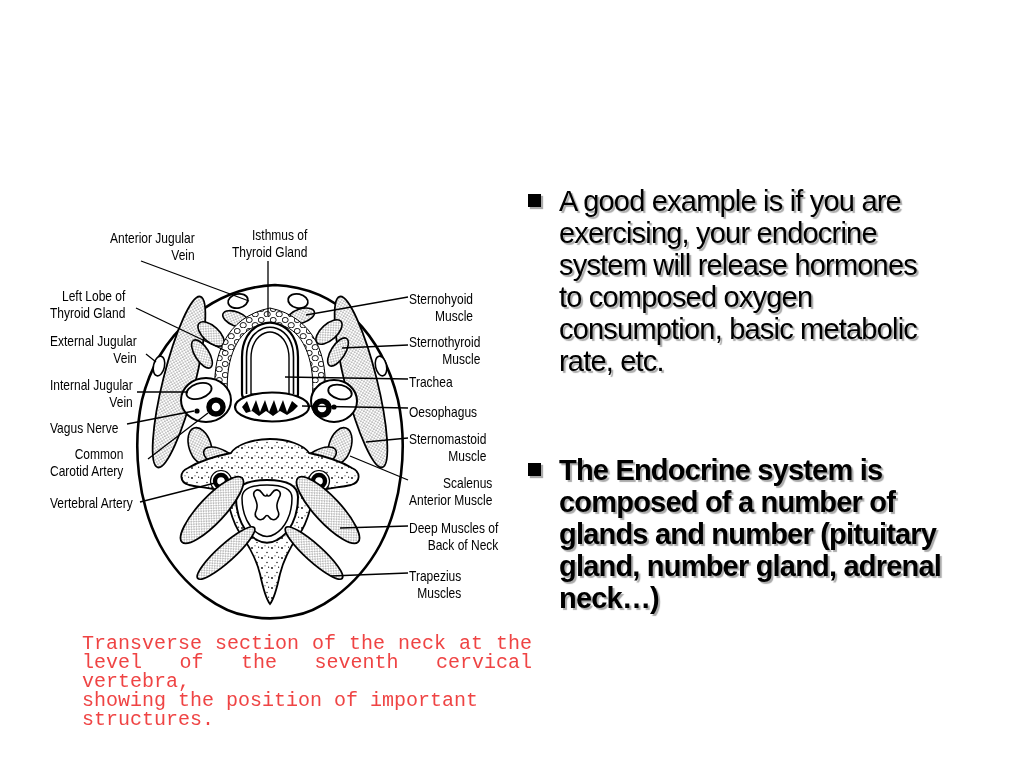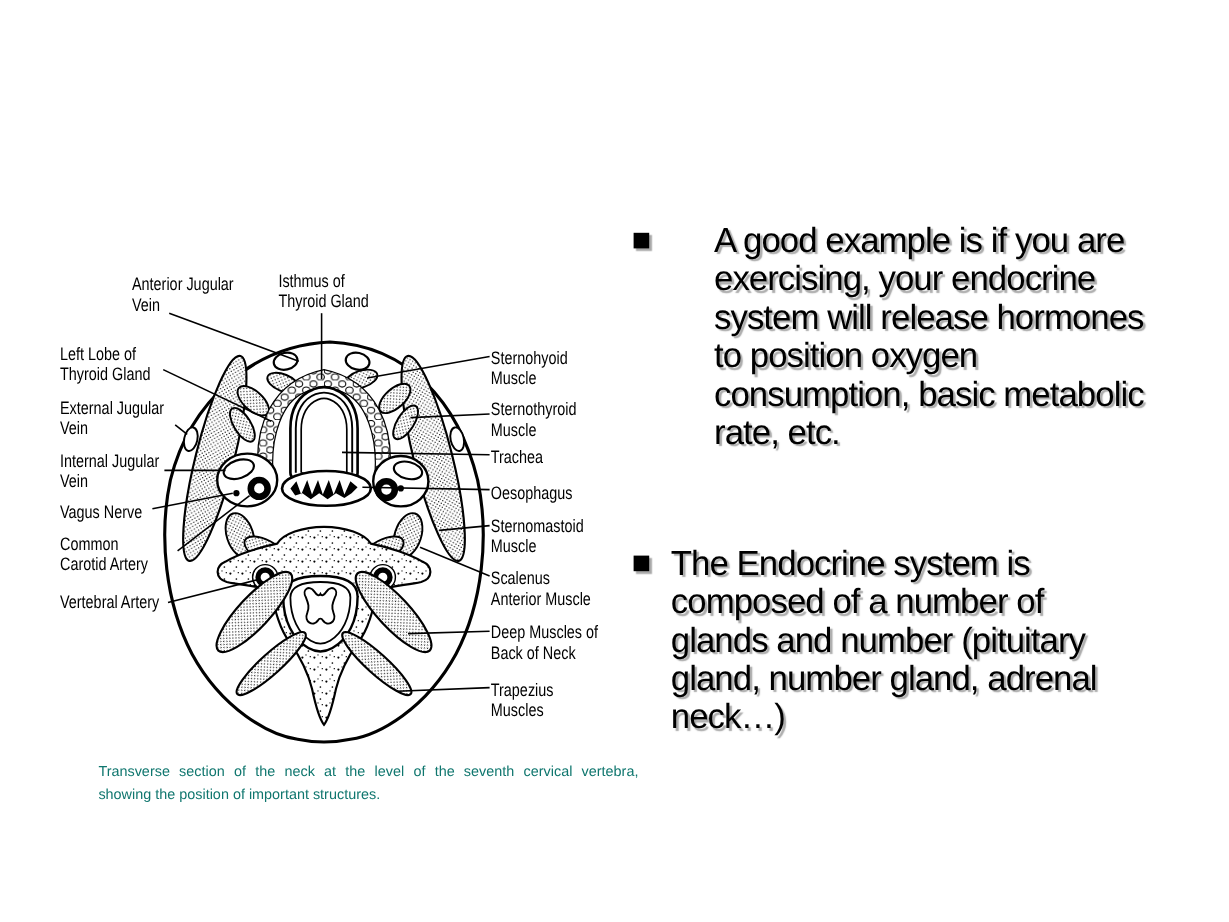--- a/index.html
+++ b/index.html
@@ -1,36 +1,36 @@
 <!DOCTYPE html>
 <html><head>
 <meta charset="utf-8">
 <style>
   html,body{margin:0;padding:0;}
   body{width:1024px;height:768px;background:#ffffff;position:relative;overflow:hidden;
        font-family:"Liberation Sans",sans-serif;color:#000;}
   .slide{position:absolute;left:0;top:0;width:1024px;height:768px;background:#fff;}
 
   
-  .figure{position:absolute;left:30px;top:185px;width:492px;height:470px;}
+  .figure{position:absolute;left:30px;top:185px;width:492px;height:470px;text-align:right;}
   .figure svg{position:absolute;left:0;top:0;}
   .lbl{position:absolute;font-size:15px;line-height:17px;white-space:pre-line;
        transform:scaleX(0.8);transform-origin:0 0;color:#000;letter-spacing:0px;}
 
-  .caption{position:absolute;left:82px;top:634px;width:450px;font-size:12px;line-height:19px;color:#0f766e;}
+  .caption{position:absolute;left:82px;top:634px;width:450px;font-size:20px;line-height:19px;color:#ef4444;font-family:Liberation Mono, monospace;}
   .caption .just{text-align:justify;text-align-last:justify;}
 
   
   .bullet{position:absolute;left:528px;display:flex;width:450px;}
   .bmark{width:13px;height:13px;background:#000;margin-top:9px;flex:none;
          box-shadow:2px 2px 1px #aaa;}
   .btext{margin-left:18px;font-size:29px;line-height:32px;letter-spacing:-0.8px;
          color:#000;text-shadow:2px 2px 1px #aaa;}
-  .bullet-1{top:185px;gap:36px;}
-  .bullet-2{top:454px;}
+  .bullet-1{top:185px;}
+  .bullet-2{top:454px;font-weight:bold;}
 </style>
 </head>
 <body>
 
 <div class="slide">
 
   <div class="figure">
 
     <svg width="492" height="470" viewBox="0 0 492 470">
       <defs>
@@ -192,21 +192,21 @@
     <div class="just">Transverse section of the neck at the level of the seventh cervical vertebra,</div>
     <div>showing the position of important structures.</div>
   </div>
 
   <div class="bullet bullet-1">
     <span class="bmark"></span>
     <div class="btext">
       <div>A good example is if you are</div>
       <div>exercising, your endocrine</div>
       <div>system will release hormones</div>
-      <div>to position oxygen</div>
+      <div>to composed oxygen</div>
       <div>consumption, basic metabolic</div>
       <div>rate, etc.</div>
     </div>
   </div>
 
   <div class="bullet bullet-2">
     <span class="bmark"></span>
     <div class="btext">
       <div>The Endocrine system is</div>
       <div>composed of a number of</div>

